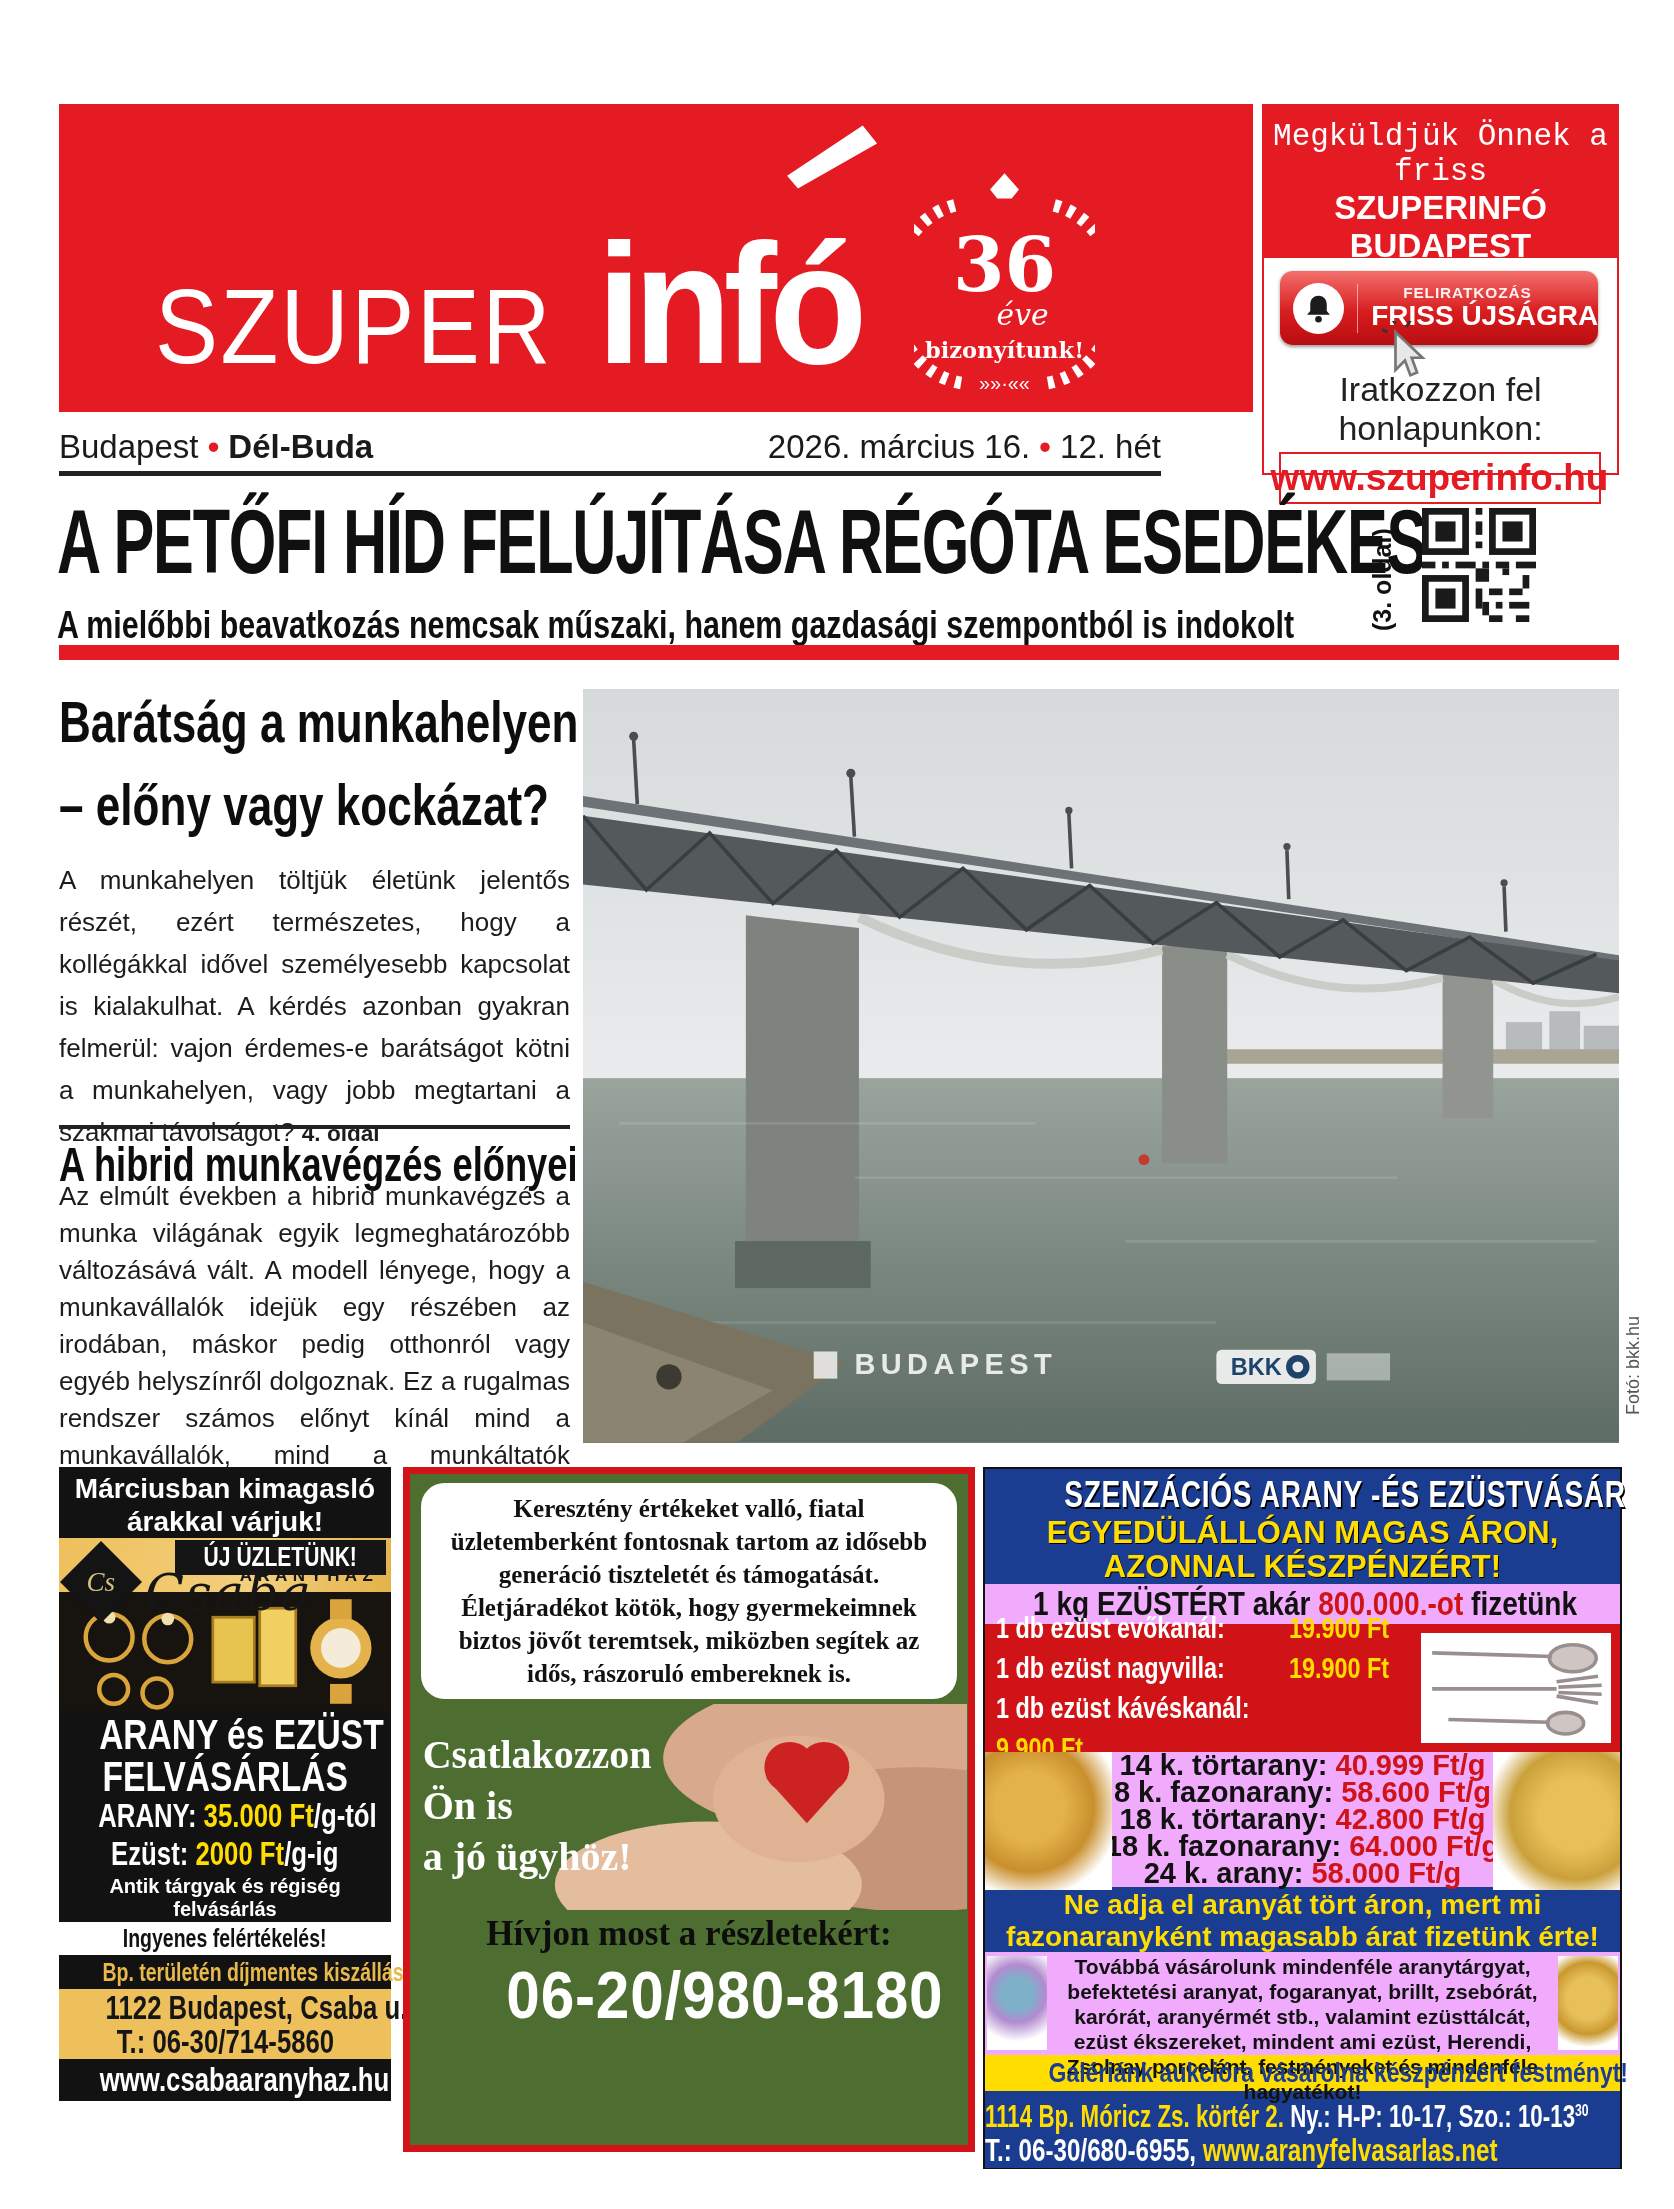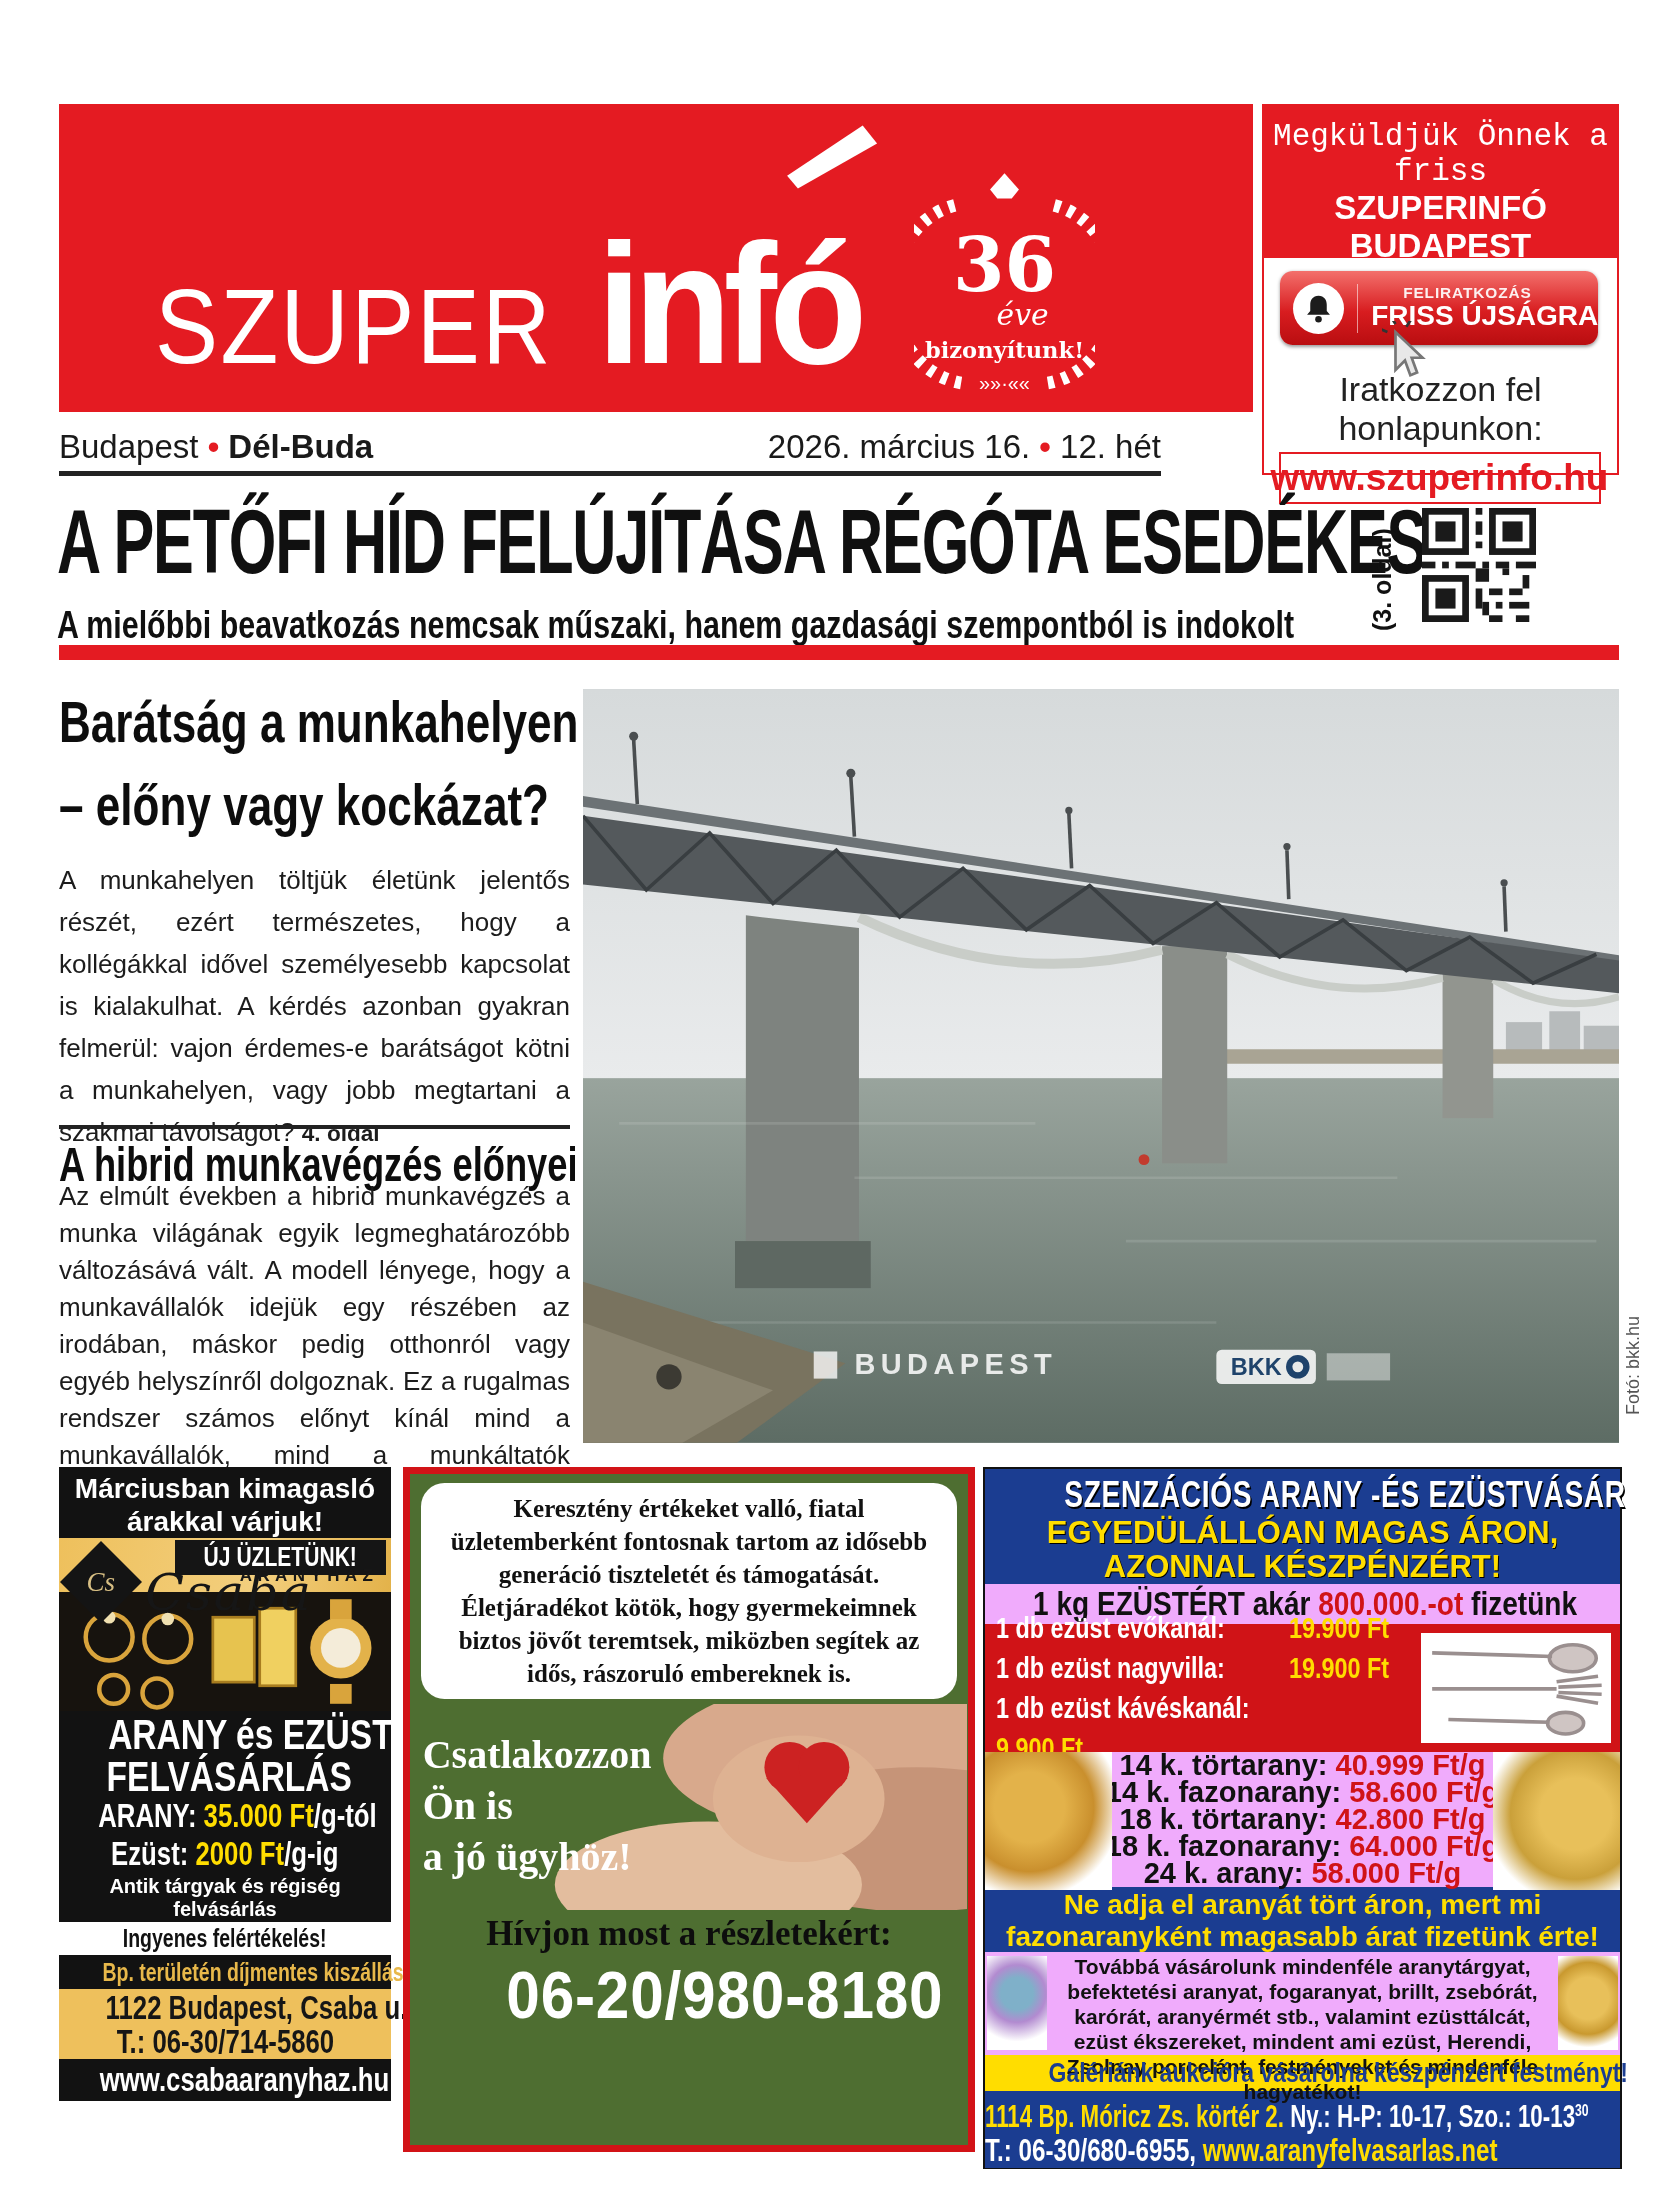--- a/index.html
+++ b/index.html
@@ -66,21 +66,21 @@
   .ad-left{left:59px;top:1467px;width:332px;height:634px;background:#121212;color:#fff;display:flex;flex-direction:column;}
   .al-head{height:72px;text-align:center;font-size:28px;font-weight:bold;line-height:33px;padding-top:5.4px;}
   .al-gold{height:110px;background:linear-gradient(100deg,#eec05c,#f3cf7e 60%,#e3b24a);position:relative;color:#161616;}
   .al-uj{position:absolute;right:5.4px;top:1.8px;background:#151515;color:#fff;font-weight:bold;font-size:27px;padding:1.8px 7.2px;}
   .al-mono{position:absolute;left:12.7px;top:14.5px;width:58px;height:58px;background:#141414;transform:rotate(45deg);
            display:flex;align-items:center;justify-content:center;}
   .al-mono span{transform:rotate(-45deg);color:#d8bf84;font-family:"Liberation Serif",serif;font-style:italic;font-size:27px;}
   .al-script{position:absolute;left:86px;top:25px;font-family:"DejaVu Serif",serif;font-style:italic;font-size:51px;letter-spacing:1.8px;}
   .al-sub{position:absolute;right:12.7px;bottom:5.4px;font-size:17px;letter-spacing:5.4px;font-weight:bold;}
   .al-jewel{height:119px;}
-  .al-big{height:85px;text-align:center;font-weight:bold;font-size:43px;line-height:42px;padding-top:1.8px;padding-left:9px;}
+  .al-big{height:85px;text-align:center;font-weight:bold;font-size:43px;line-height:42px;padding-top:1.8px;}
   .al-price{height:38px;text-align:center;font-weight:bold;font-size:33px;line-height:38px;}
   .al-antik{height:47px;text-align:center;font-weight:bold;font-size:20px;line-height:22.6px;padding-top:2.7px;}
   .al-ingy{height:33px;background:#fff;color:#111;text-align:center;font-weight:bold;font-size:25px;line-height:33px;}
   .al-kiszall{height:34px;text-align:center;color:#e8b84a;font-weight:bold;font-size:25px;line-height:34px;}
   .al-addr{height:71px;background:#eec05c;color:#161616;text-align:center;font-weight:bold;font-size:33px;line-height:34px;padding-top:1.8px;}
   .al-web{height:42px;text-align:center;font-weight:bold;font-size:33px;line-height:42px;}
   
   .ad-mid{left:403px;top:1467px;width:572px;height:685px;background:#4e6e31;border:7.2px solid #d21317;box-sizing:border-box;
           font-family:"Liberation Serif",serif;position:absolute;}
   .am-box{background:#fff;border-radius:23.5px;margin:9px 11px 0 11px;color:#111;text-align:center;}
@@ -449,21 +449,21 @@
             <ellipse cx="160" cy="100" rx="20" ry="12"></ellipse>
               <line x1="30" y1="96" x2="142" y2="99"></line>
           </g>
         </svg>
       </div>
     </div>
     <div class="ar-gold">
       <div class="goldblob lft"></div>
       <div class="goldblob rgt"></div>
       <div class="row"><span>14 k. törtarany: </span><span class="pr">40.999 Ft/g</span></div>
-      <div class="row"><span>14 k. fazonarany: </span><span class="pr">58.600 Ft/g</span></div>
+      <div class="row"><span>8 k. fazonarany: </span><span class="pr">58.600 Ft/g</span></div>
       <div class="row"><span>18 k. törtarany: </span><span class="pr">42.800 Ft/g</span></div>
       <div class="row"><span>18 k. fazonarany: </span><span class="pr">64.000 Ft/g</span></div>
       <div class="row"><span>24 k. arany: </span><span class="pr">58.000 Ft/g</span></div>
     </div>
     <div class="ar-note">
       <div>Ne adja el aranyát tört áron, mert mi</div>
       <div>fazonaranyként magasabb árat fizetünk érte!</div>
     </div>
     <div class="ar-more">
       <div class="moreblob lft"></div>

